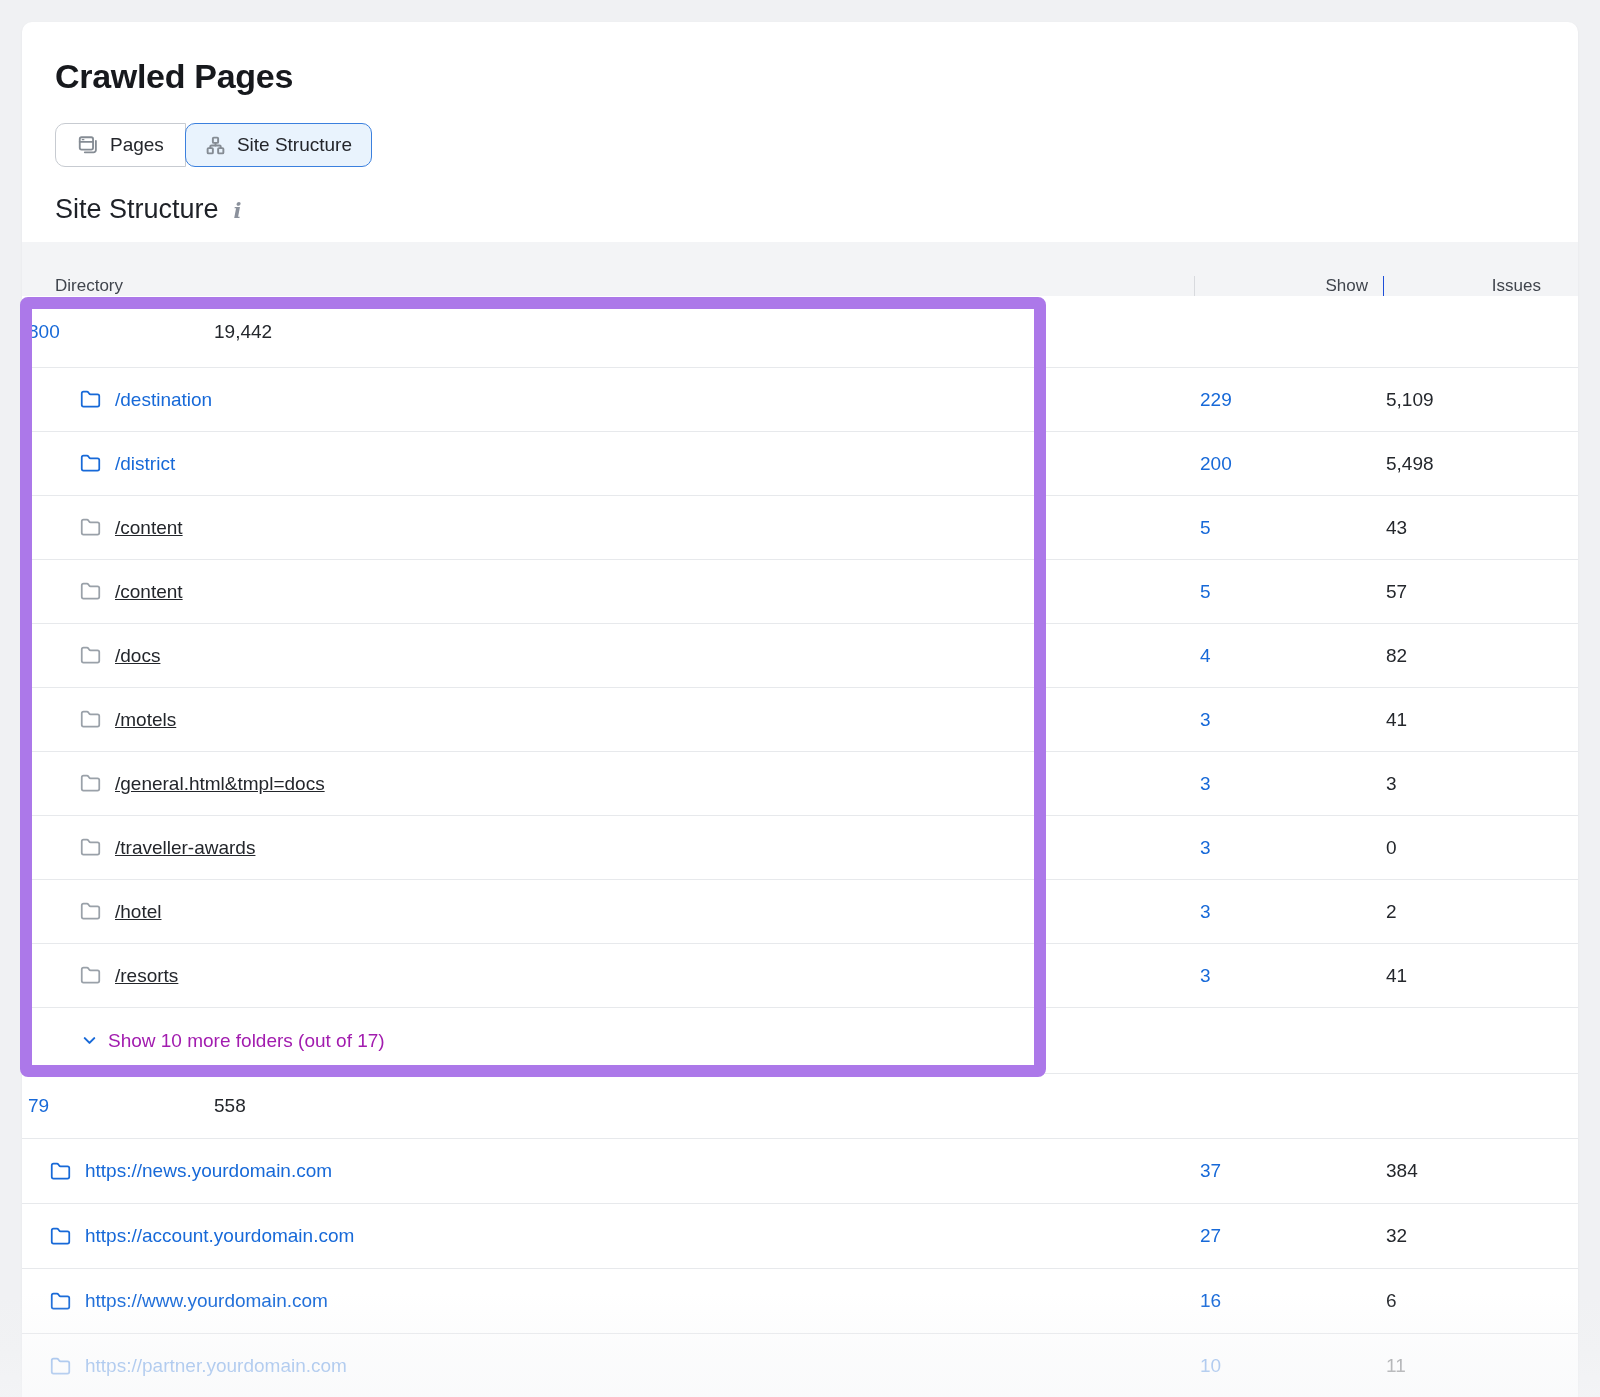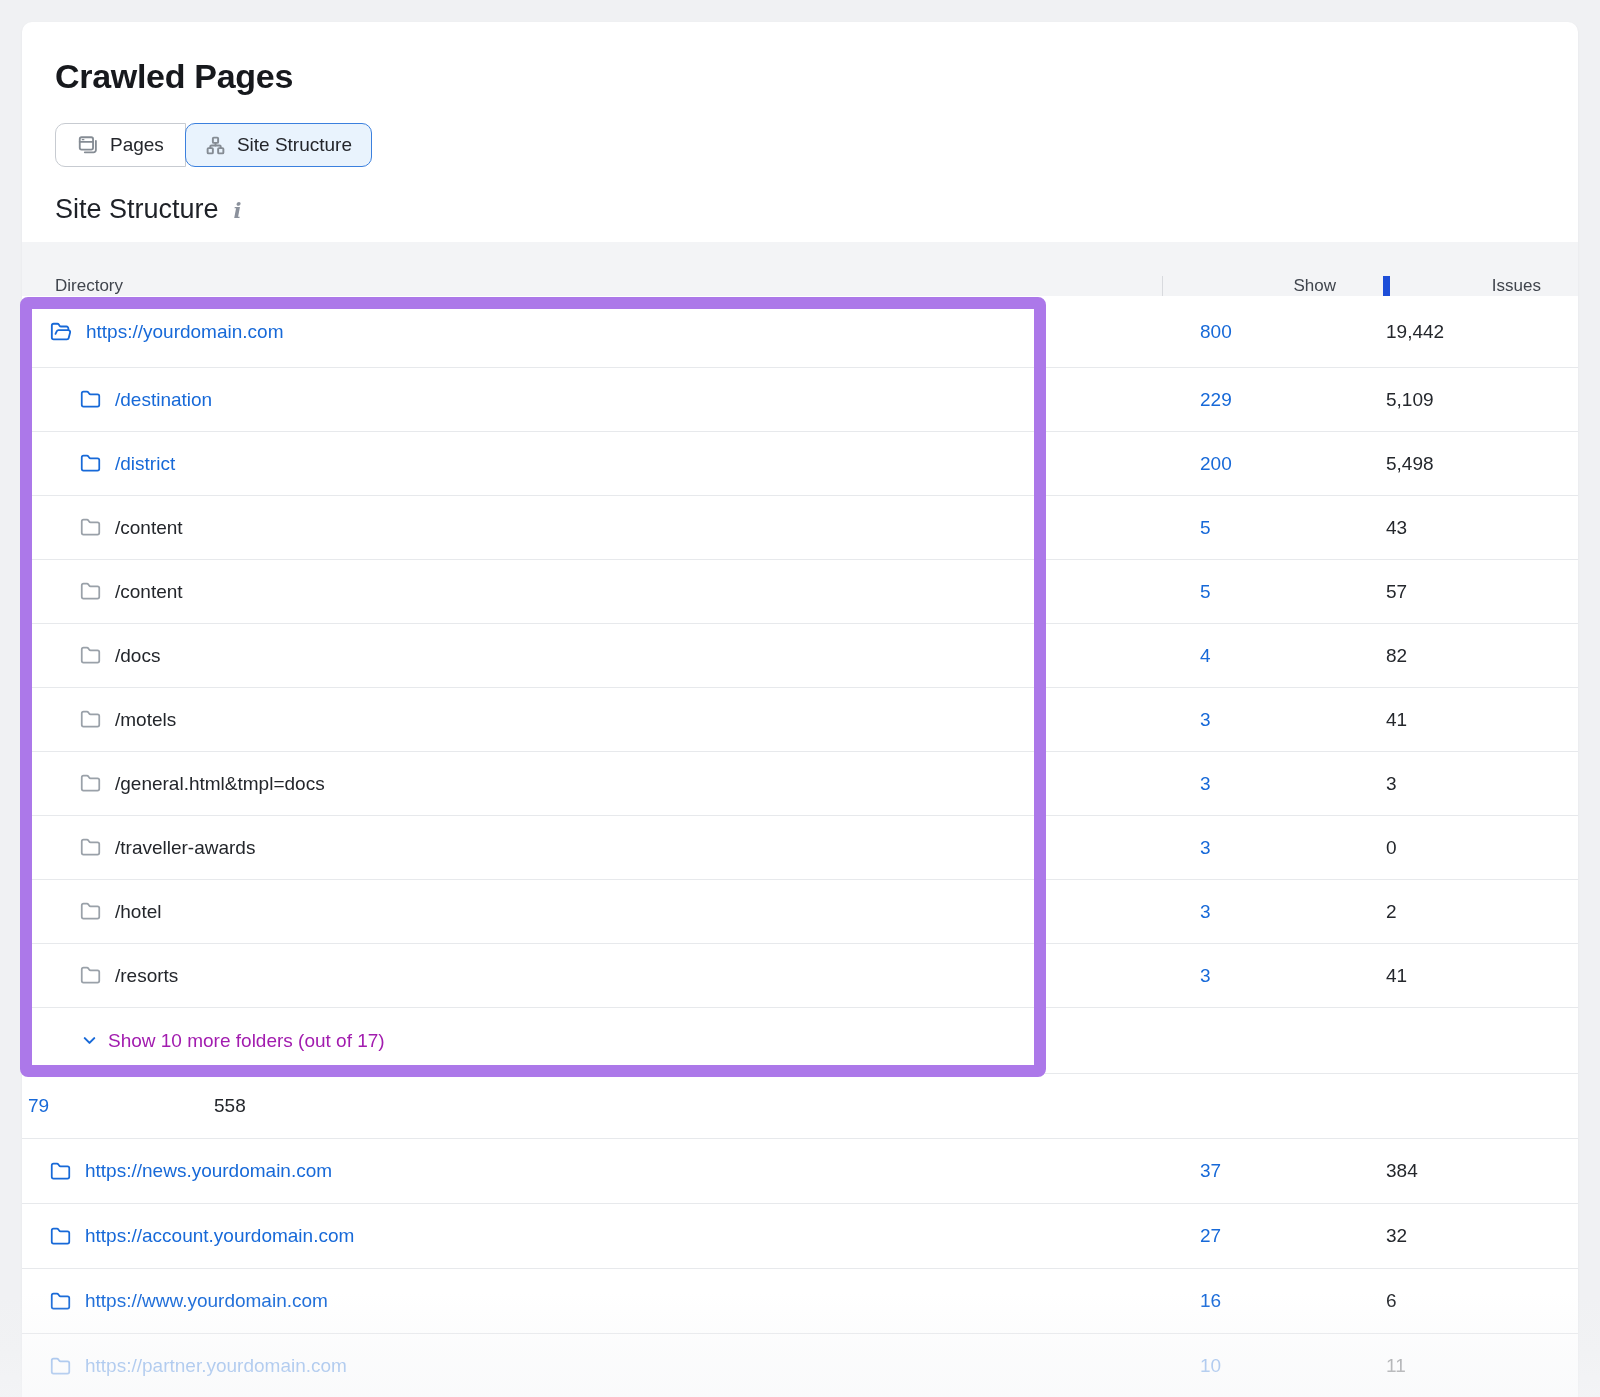--- a/index.html
+++ b/index.html
@@ -42,38 +42,38 @@
     font-size:21px; color:#8b919c; cursor:pointer;
   }
   .table { margin-top:17px; width:100%; }
   .thead {
     height:54px; background:#f3f4f6; display:flex; align-items:flex-end;
     font-size:17px; color:#40454d;
   }
   .th { display:flex; align-items:center; }
   .th-dir { flex:1; padding-left:33px; }
   .th-urls { width:189px; justify-content:flex-end; padding-right:15px; border-left:1px solid #d8dade; }
-  .th-issues { width:195px; justify-content:flex-end; padding-right:37px; border-left:7px solid #1d4ed8;margin-left:32px; }
+  .th-issues { width:195px; justify-content:flex-end; padding-right:37px; border-left:1px solid #1d4ed8; }
   .row {
     display:flex; align-items:center; height:64px;
     border-bottom:1px solid #e7e9ec; background:#fff;
     font-size:19px;
   }
   .row-first { height:72px; }
   .row-domain { height:65px; }
   .row-more { height:66px; }
   .cell-dir { flex:1; display:flex; align-items:center; gap:14px; }
   .indent-0 .cell-dir { padding-left:28px; }
   .indent-1 .cell-dir { padding-left:58px; }
   .f-icon { display:inline-flex; flex:none; }
   .f-icon .svg-open { display:none; }
   .icon-open .f-icon .svg-open { display:inline; }
   .style-link .dir-label, .style-link .cell-dir { color:#1769d8; }
   .style-link .f-icon { color:#1769d8; }
-  .style-plain .dir-label { color:#23262b; }
+  .style-plain .dir-label { color:#23262b;text-decoration:underline; }
   .style-plain .f-icon { color:#9aa1a9; }
   .dir-label { cursor:pointer; }
   .style-plain .dir-label { cursor:default; }
   .cell-urls { width:189px; padding-left:6px; color:#1769d8; cursor:pointer; }
   .cell-issues { width:195px; padding-left:3px; color:#24272c; }
   .faded { opacity:0.5; }
   .row-more .cell-dir { padding-left:58px; gap:9px; color:#a21caf; cursor:pointer; }
   .chev { display:inline-flex; color:#1769d8; }
   .highlight {
     position:absolute; left:20px; top:297px; width:1026px; height:780px;
@@ -126,29 +126,20 @@
     </div>
 
     <div class="table">
       <div class="thead">
         <div class="th th-dir">Directory</div>
         <div class="th th-urls">Show</div>
         <div class="th th-issues">Issues</div>
       </div>
       <div class="tbody">
           <div class="row indent-0 style-link row-first icon-open">
-    <div class="cell-dir">
-      <span class="f-icon">
-
-        <svg class="svg-open" width="22" height="22" viewBox="0 0 24 24" fill="none" stroke="currentColor" stroke-width="2" stroke-linecap="round" stroke-linejoin="round">
-          <path d="m6 14 1.45-2.9A2 2 0 0 1 9.24 10H20a2 2 0 0 1 1.94 2.5l-1.55 6a2 2 0 0 1-1.94 1.5H4a2 2 0 0 1-2-2V5a2 2 0 0 1 2-2h3.93a2 2 0 0 1 1.66.9l.82 1.2a2 2 0 0 0 1.66.9H18a2 2 0 0 1 2 2v2"></path>
-        </svg>
-      </span>
-      <span class="dir-label">https://yourdomain.com</span>
-    </div>
     <div class="cell-urls">800</div>
     <div class="cell-issues">19,442</div>
   </div>
           <div class="row indent-1 style-link">
     <div class="cell-dir">
       <span class="f-icon">
         <svg class="svg-closed" width="21" height="21" viewBox="0 0 24 24" fill="none" stroke="currentColor" stroke-width="2" stroke-linecap="round" stroke-linejoin="round">
           <path d="M20 20a2 2 0 0 0 2-2V8a2 2 0 0 0-2-2h-7.9a2 2 0 0 1-1.69-.9L9.6 3.9A2 2 0 0 0 7.93 3H4a2 2 0 0 0-2 2v13a2 2 0 0 0 2 2Z"></path>
         </svg>
 

